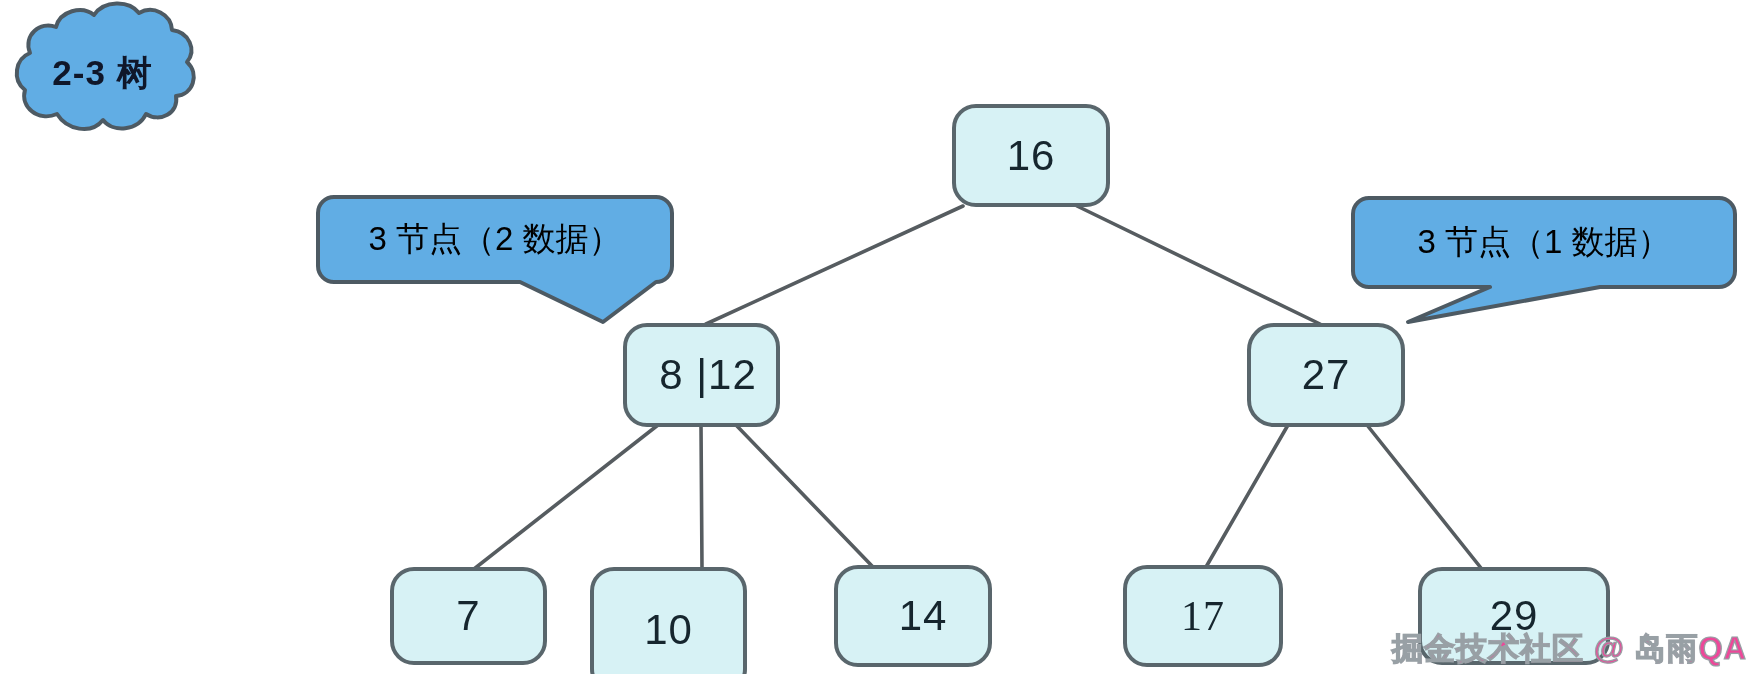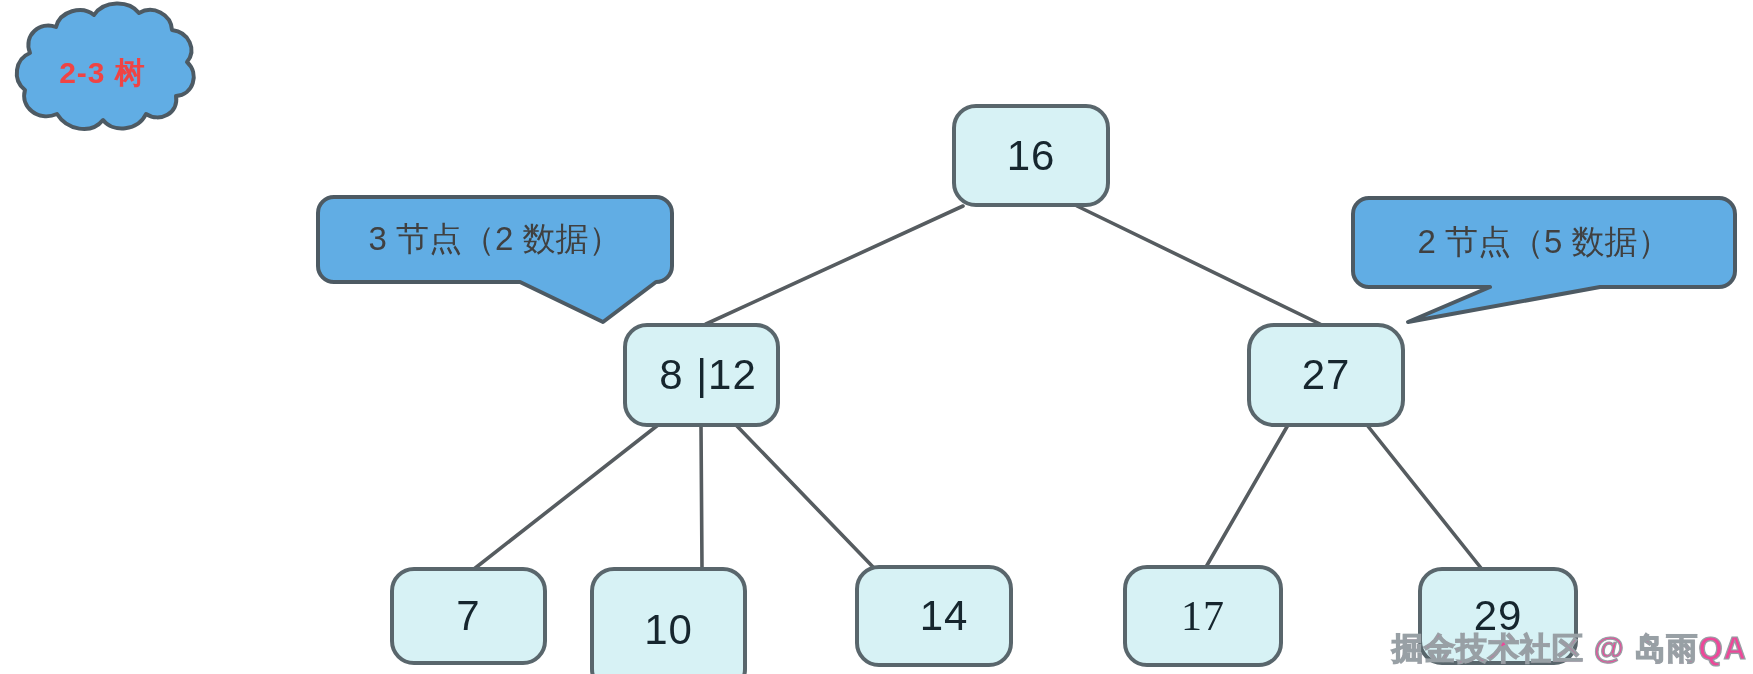--- a/index.html
+++ b/index.html
@@ -12,35 +12,35 @@
   .node{
     position:absolute;display:flex;align-items:center;justify-content:center;
     background:#d7f2f5;border:4px solid #59666c;border-radius:24px;box-sizing:border-box;
     color:#16262e;font-size:42px;font-weight:500;letter-spacing:1px;
   }
   .node-16 {left:952px; top:104px; width:158px; height:103px;}
   .node-812{left:623px; top:323px; width:157px; height:104px;padding-left:13px;}
   .node-27 {left:1247px;top:323px; width:158px; height:104px;border-radius:27px;}
   .node-7  {left:390px; top:567px; width:157px; height:98px;}
   .node-10 {left:590px; top:567px; width:157px; height:126px;text-align:center;}
-  .node-14 {left:855px; top:565px; width:158px; height:102px;padding-left:20px;}
+  .node-14 {left:834px; top:565px; width:158px; height:102px;padding-left:20px;}
   .node-17 {left:1123px;top:565px; width:160px; height:102px;font-family:Liberation Serif, serif;}
-  .node-29 {left:1418px;top:567px; width:160px; height:98px;}
+  .node-29 {left:1418px;top:567px; width:192px; height:98px;}
   
   .callout-text{
     position:absolute;display:flex;align-items:center;justify-content:center;
-    color:#404040;font-size:33px;font-weight:500;box-sizing:border-box;white-space:nowrap;
+    color:#000000;font-size:33px;font-weight:500;box-sizing:border-box;white-space:nowrap;
   }
   .callout-text.left {left:318px;top:197px;width:354px;height:85px;}
   .callout-text.right{left:1353px;top:198px;width:382px;height:89px;}
   
   .cloud-label{
     position:absolute;left:10px;top:2px;width:185px;height:142px;
     display:flex;align-items:center;justify-content:center;
-    color:#ef4444;font-size:30px;font-weight:600;letter-spacing:1px;
+    color:#0f172a;font-size:35px;font-weight:600;letter-spacing:1px;
   }
   
   .watermark{
     position:absolute;right:6px;bottom:4px;
     font-size:31px;font-weight:600;letter-spacing:1px;white-space:nowrap;
     color:#ec4899;-webkit-text-stroke:1.2px #98a0a5;
     text-shadow:0 0 1px #9aa1a6;
   }
 </style>
 </head>
@@ -78,21 +78,21 @@
     <path fill="#61ade4" stroke="#4d5a63" stroke-width="4" stroke-linejoin="round" d="M 334 197 H 656 A 16 16 0 0 1 672 213 V 266 A 16 16 0 0 1 656 282
          L 603 322 L 520 282 H 334 A 16 16 0 0 1 318 266 V 213 A 16 16 0 0 1 334 197 Z"></path>
 
     <path fill="#61ade4" stroke="#4d5a63" stroke-width="4" stroke-linejoin="round" d="M 1369 198 H 1719 A 16 16 0 0 1 1735 214 V 271 A 16 16 0 0 1 1719 287
          H 1600 L 1408 322 L 1490 287 H 1369 A 16 16 0 0 1 1353 271 V 214 A 16 16 0 0 1 1369 198 Z"></path>
   </svg>
 
   <div class="cloud-label">2-3 树</div>
 
   <div class="callout-text left">3 节点（2 数据）</div>
-  <div class="callout-text right">2 节点（5 数据）</div>
+  <div class="callout-text right">3 节点（1 数据）</div>
 
   <div class="node node-16">
     <span>16</span>
   </div>
   <div class="node node-812">
     <span>8 |12</span>
   </div>
   <div class="node node-27">
     <span>27</span>
   </div>

